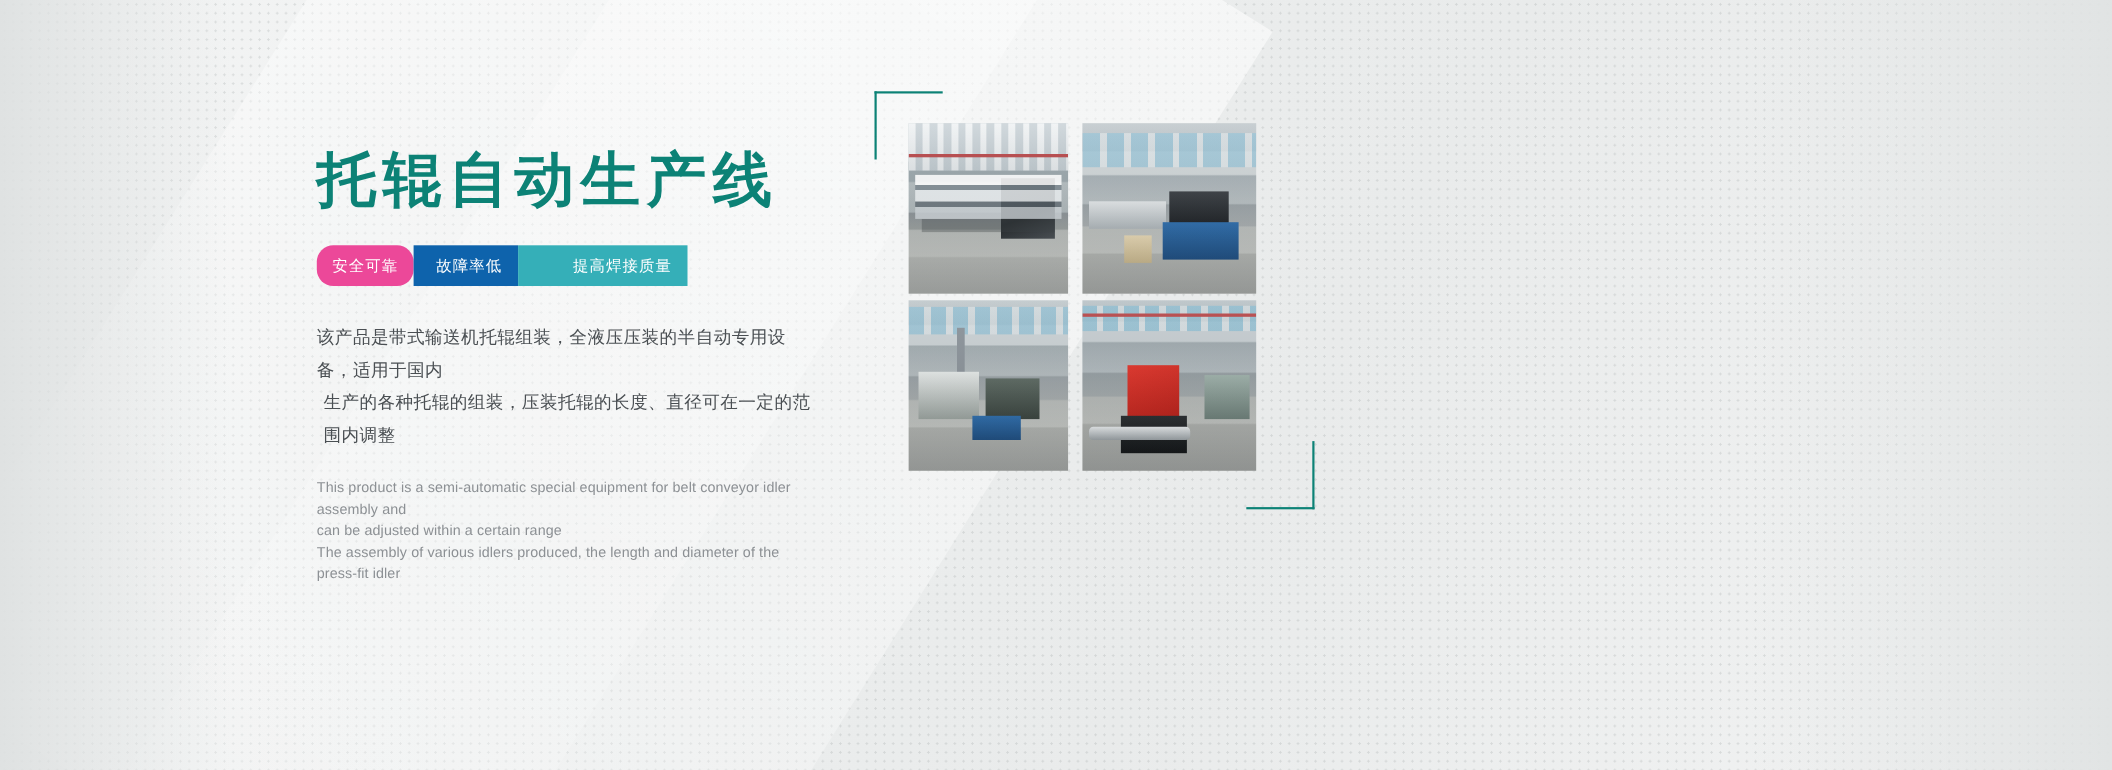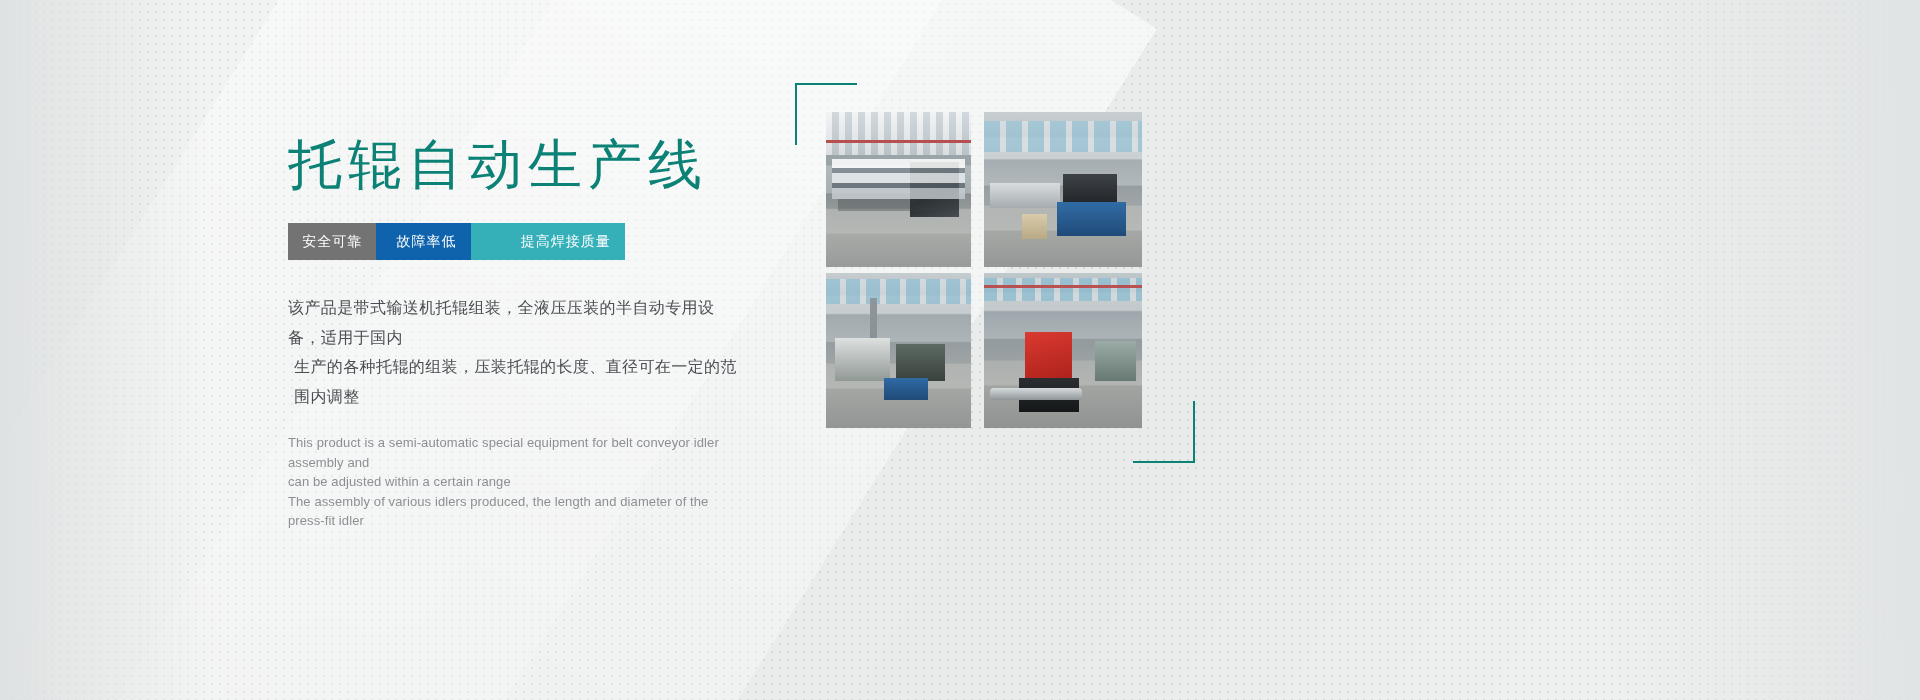--- a/index.html
+++ b/index.html
@@ -49,21 +49,21 @@
   }
 
   
   .left{
     position:absolute;
     left:288px; top:133px;
     width:470px;
   }
   .title{
     font-size:54px;
-    font-weight:400;
+    font-weight:700;
     color:#0c8276;
     letter-spacing:6px;
     line-height:1.15;
     white-space:nowrap;
   }
   .badges{
     display:flex;
     margin-top:28px;
     width:337px;
     height:37px;
@@ -280,21 +280,21 @@
 <div class="bg-diag"></div>
 <div class="bg-diag2"></div>
 <div class="bg-vig-l"></div>
 <div class="bg-vig-r"></div>
 
 <section class="left">
 
   <h1 class="title">托辊自动生产线</h1>
 
   <div class="badges">
-    <div class="badge b1" style="background: #737373;">安全可靠</div>
+    <div class="badge b1" style="background: #ec4899; border-radius: 15px;">安全可靠</div>
     <div class="badge b2" style="background: rgb(14, 99, 172);">故障率低</div>
     <div class="badge b3" style="background: rgb(53, 175, 184);">提高焊接质量</div>
   </div>
 
   <div class="cn-desc">
     <div class="l1">该产品是带式输送机托辊组装，全液压压装的半自动专用设备，适用于国内</div>
     <div class="l2">生产的各种托辊的组装，压装托辊的长度、直径可在一定的范围内调整</div>
   </div>
 
   <div class="en-desc">

